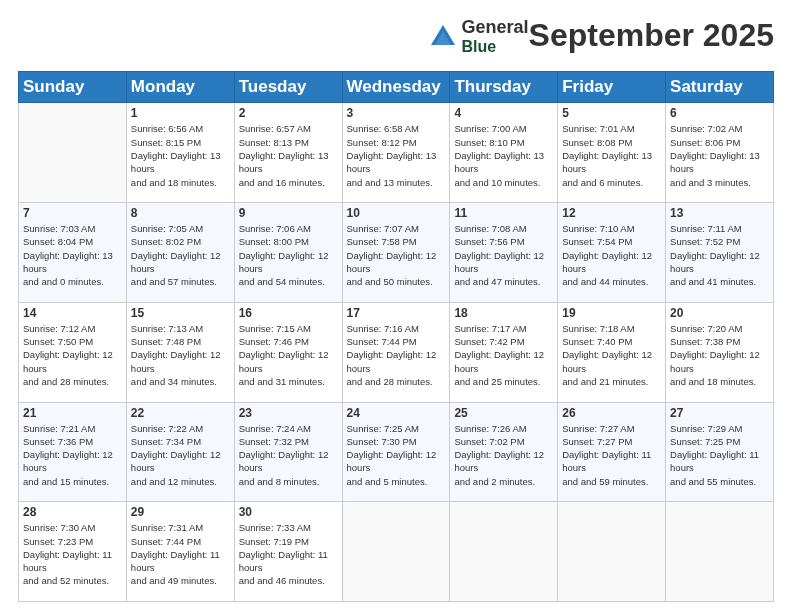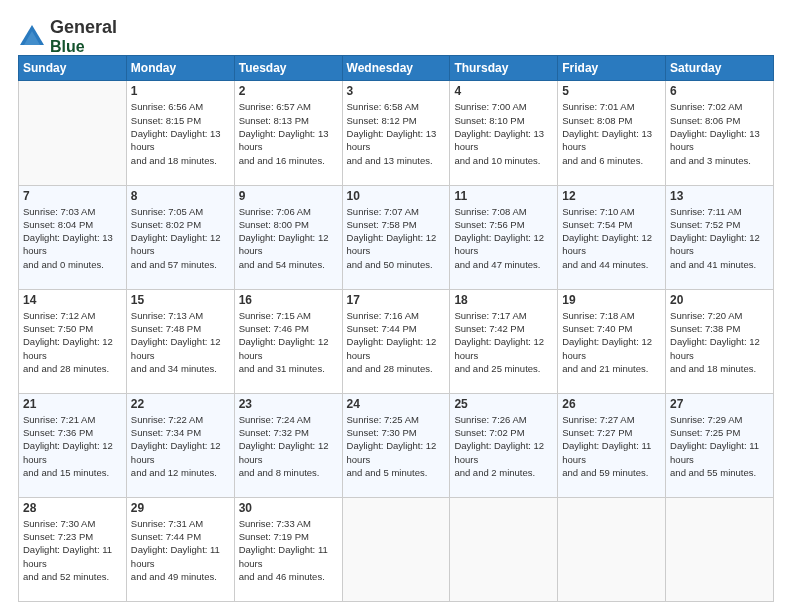--- a/index.html
+++ b/index.html
@@ -12,23 +12,23 @@
     }
     .page {
       width: 792px;
       height: 612px;
       padding: 18px 18px 10px 18px;
       display: flex;
       flex-direction: column;
     }
     .header {
       display: flex;
-      justify-content: space-between;
+      justify-content: flex-end;
       align-items: flex-start;
-      margin-bottom: 0;
+      margin-bottom: 16px;
     }
     .logo {
       display: flex;
       align-items: center;
       gap: 4px;
     }
     .logo-text {
       display: flex;
       flex-direction: column;
       line-height: 1.1;
@@ -63,21 +63,21 @@
     .calendar {
       flex: 1;
       border: 1px solid #ccc;
       border-collapse: collapse;
       width: 100%;
       table-layout: fixed;
     }
     .calendar th {
       background: #2a7abf;
       color: #fff;
-      font-size: 12px;
+      font-size: 17px;
       font-weight: bold;
       padding: 5px 4px;
       text-align: left;
       border: 1px solid #2065a0;
     }
     .calendar td {
       vertical-align: top;
       border: 1px solid #ccc;
       padding: 3px 4px;
       font-size: 9.5px;
@@ -110,20 +110,21 @@
       <svg class="logo-icon" viewBox="0 0 28 28">
         <polygon points="14,2 26,22 2,22" fill="#2a7abf"></polygon>
         <polygon points="14,8 22,22 6,22" fill="#5aa0d8" opacity="0.5"></polygon>
       </svg>
       <div class="logo-text">
         <span class="logo-general">General</span>
         <span class="logo-blue">Blue</span>
       </div>
     </div>
     <div class="title-block">
+      <div class="month-title">September 2025</div>
     </div>
   </div>
 
   <table class="calendar">
     <thead>
       <tr>
       <th>Sunday</th>
           <th>Monday</th>
           <th>Tuesday</th>
           <th>Wednesday</th>

